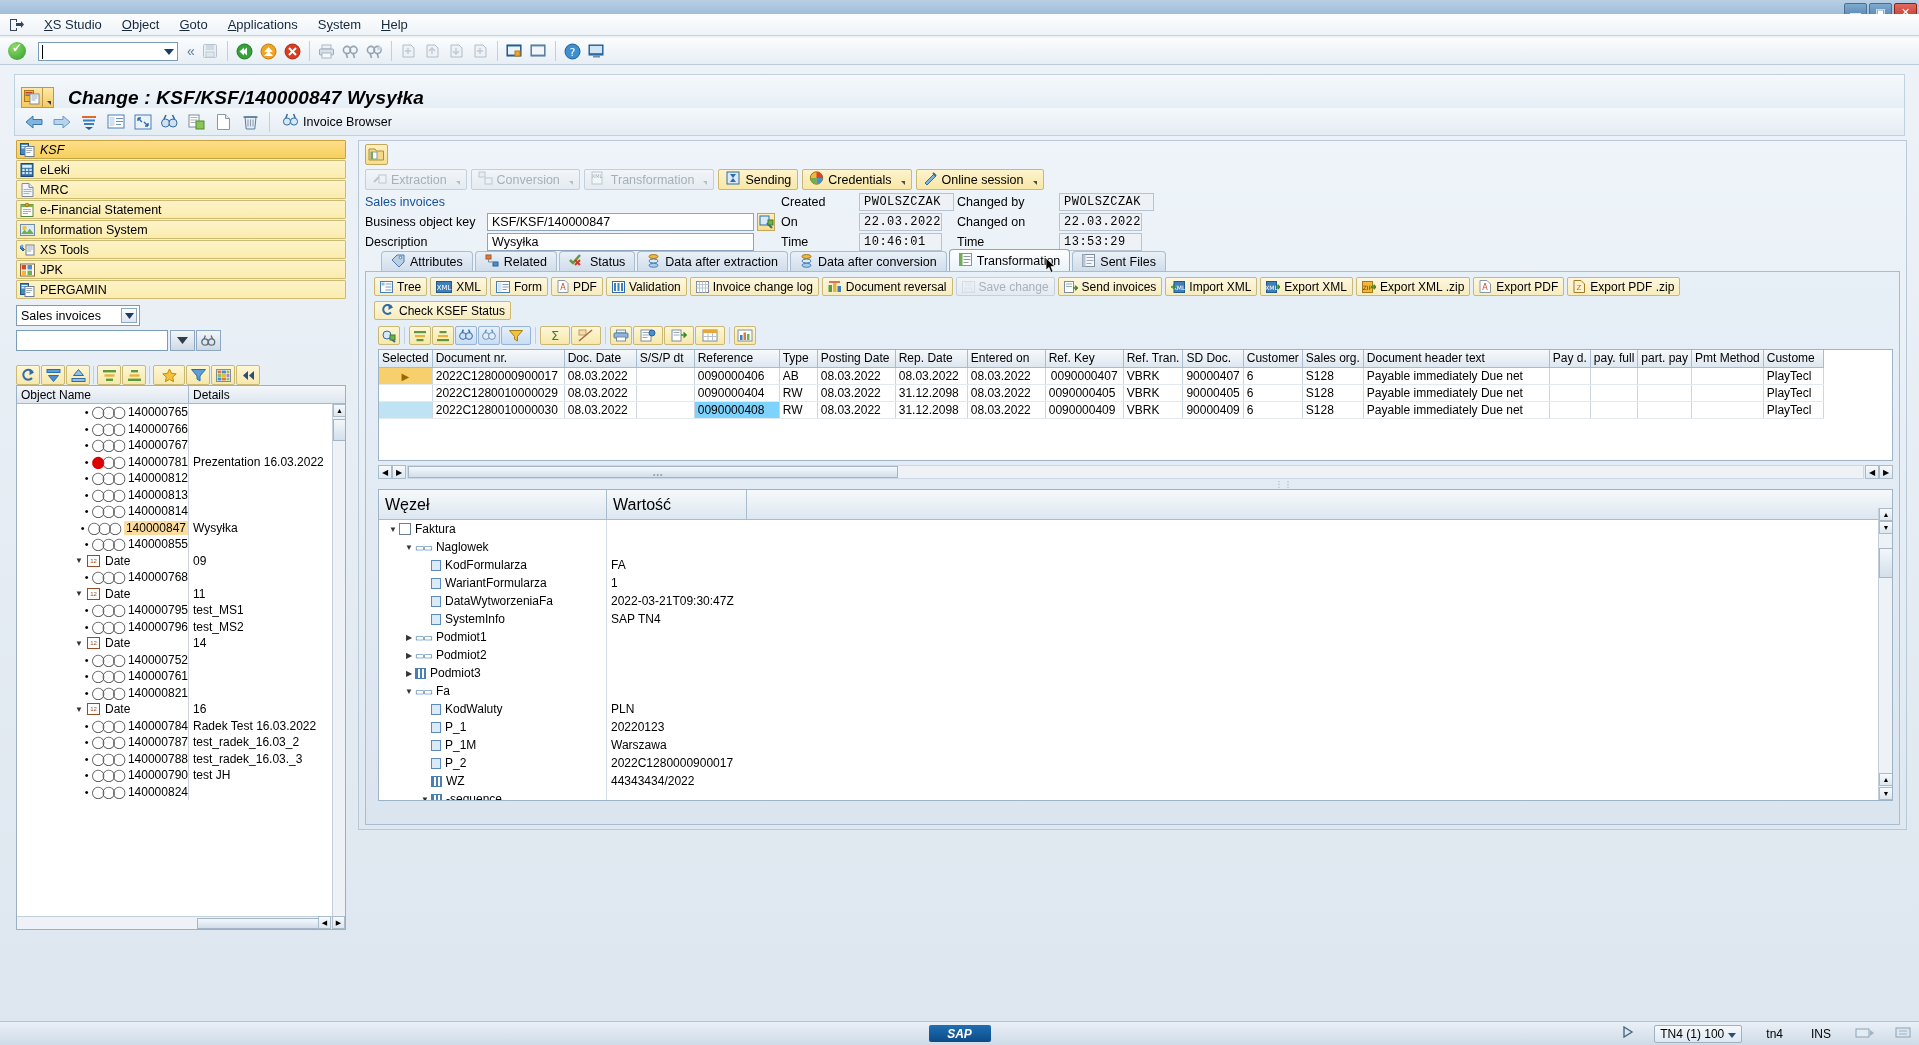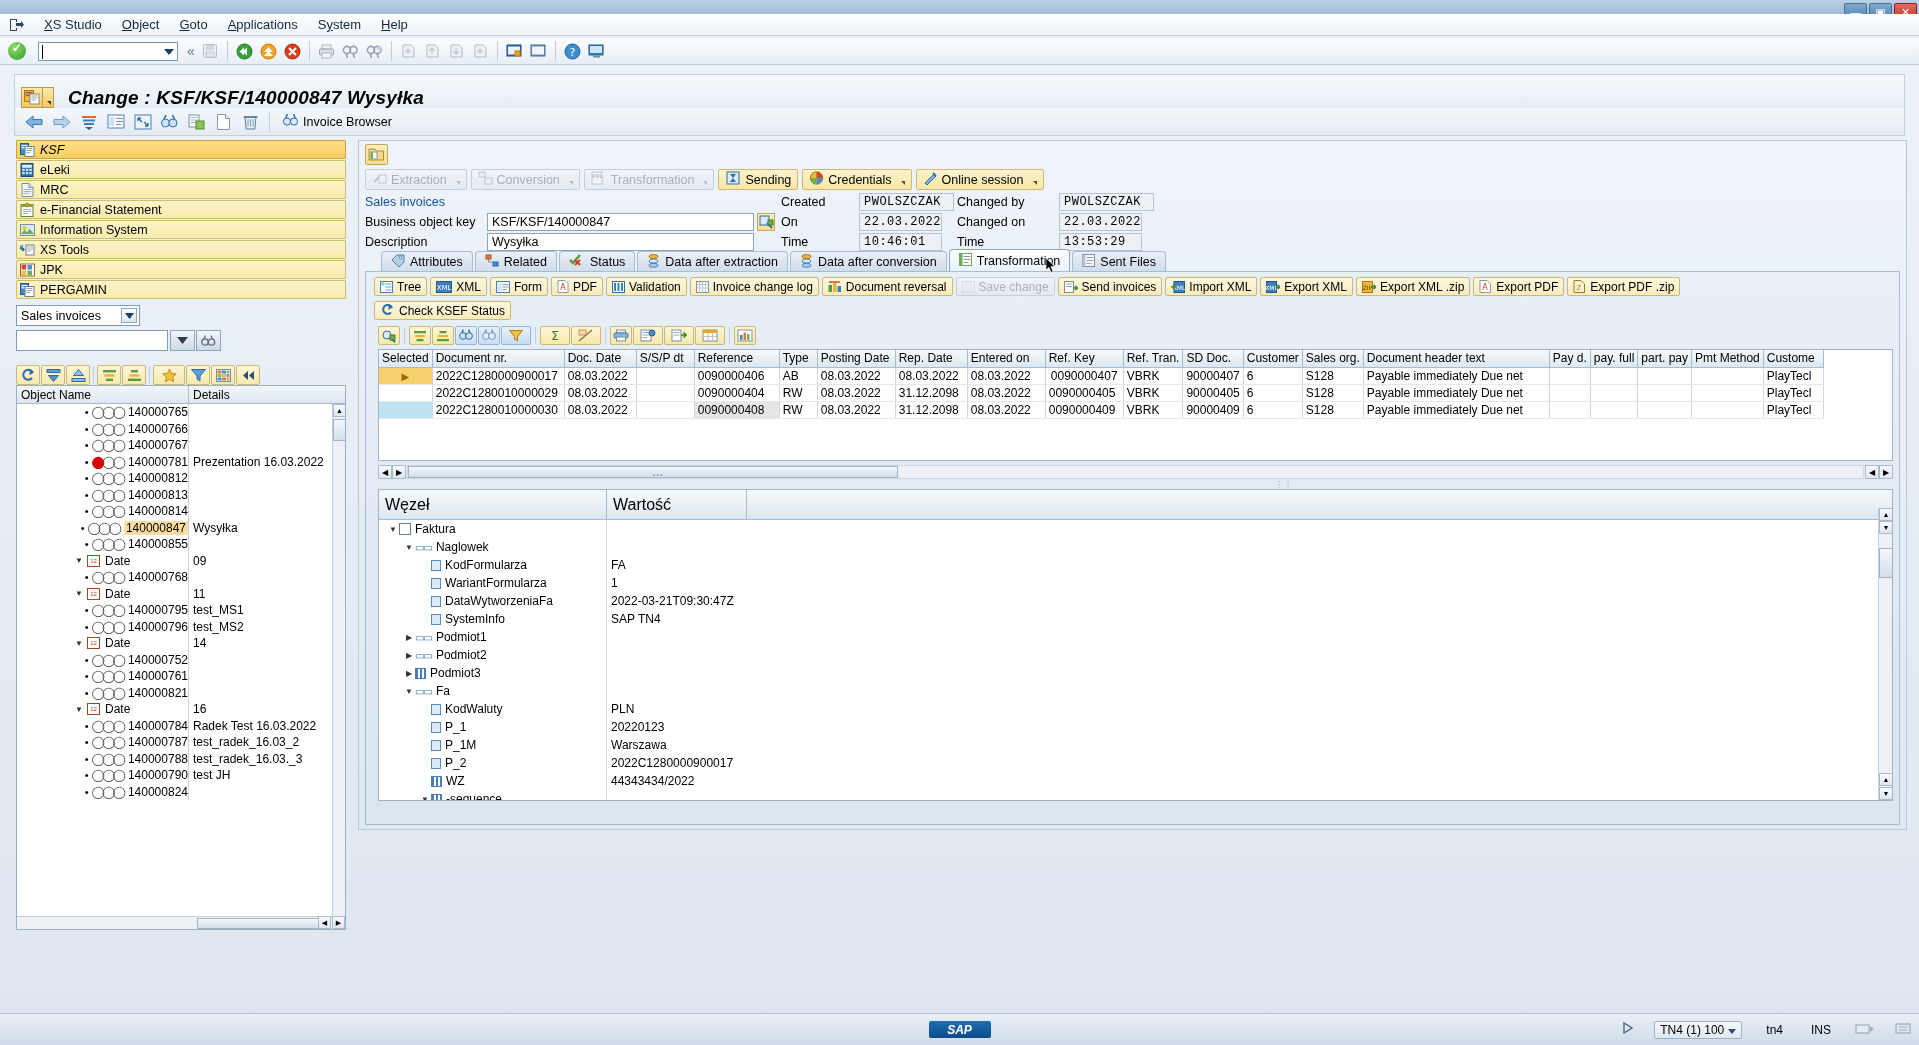--- a/index.html
+++ b/index.html
@@ -251,21 +251,21 @@
       font-size:10px; letter-spacing:-1px; }
   .xico-attr { display:inline-block; width:10px; height:11px; border:1px solid #5a8bc0;
       background:#dceaf8; margin-right:4px; }
   .xico-tbl { display:inline-block; width:11px; height:11px; margin-right:4px;
       background: repeating-linear-gradient(90deg,#4a7fb5 0 2px,#fff 2px 4px);
       border:1px solid #4a7fb5; }
   .xscroll { position:absolute; right:0; top:18px; width:14px; bottom:0;
       background:#eef2f6; border-left:1px solid #c3cfdb; }
 
   
-  .statusbar { position:absolute; bottom:0; left:0; width:1919px; height:32px;
+  .statusbar { position:absolute; bottom:0; left:0; width:1919px; height:24px;
       background: linear-gradient(#e9f0f7,#cfdbe7); border-top:1px solid #b3c3d3;
       display:flex; align-items:center; }
   .sap-logo { position:absolute; left:50%; transform:translateX(-50%);
       width:62px; height:17px; background:linear-gradient(#1f6fb5,#0c4b86);
       color:#fff; font-size:12px; font-weight:bold; font-style:italic;
       display:flex; align-items:center; justify-content:center; border-radius:2px; }
   .sb-right { position:absolute; right:6px; display:flex; align-items:center; gap:20px;
       font-size:12px; }
   .sb-chip { display:flex; align-items:center; gap:4px; padding:1px 5px;
       border:1px solid #9fb2c4; background: linear-gradient(#f5f9fc,#dee8f1);
@@ -1431,21 +1431,21 @@
                 <td style="width: 47px;"></td>
                 <td style="width: 48px;"></td>
                 <td style="width: 62px;"></td>
                 <td style="width: 60px;">PlayTecl</td>
               </tr>
               <tr>
                 <td class="selcell" style="width: 44px; background: rgb(191, 227, 242);"></td>
                 <td style="width: 132px; background: rgb(255, 255, 255);">2022C1280010000030</td>
                 <td style="width: 72px; background: rgb(255, 255, 255);">08.03.2022</td>
                 <td style="width: 58px; background: rgb(255, 255, 255);"></td>
-                <td style="width: 85px; background: #e5e5e5; margin-top: 31px;">0090000408</td>
+                <td style="width: 85px; background: #7dd3fc; margin-top: 31px;">0090000408</td>
                 <td style="width: 38px; background: rgb(255, 255, 255);">RW</td>
                 <td style="width: 78px; background: rgb(255, 255, 255);">08.03.2022</td>
                 <td style="width: 72px; background: rgb(255, 255, 255);">31.12.2098</td>
                 <td style="width: 78px; background: rgb(255, 255, 255);">08.03.2022</td>
                 <td style="width: 78px; background: rgb(255, 255, 255);">0090000409</td>
                 <td style="width: 55px; background: rgb(255, 255, 255);">VBRK</td>
                 <td style="width: 60px; background: rgb(255, 255, 255);">90000409</td>
                 <td style="width: 48px; background: rgb(255, 255, 255);">6</td>
                 <td style="width: 52px; background: rgb(255, 255, 255);">S128</td>
                 <td style="width: 186px; background: rgb(255, 255, 255);">Payable immediately Due net</td>

